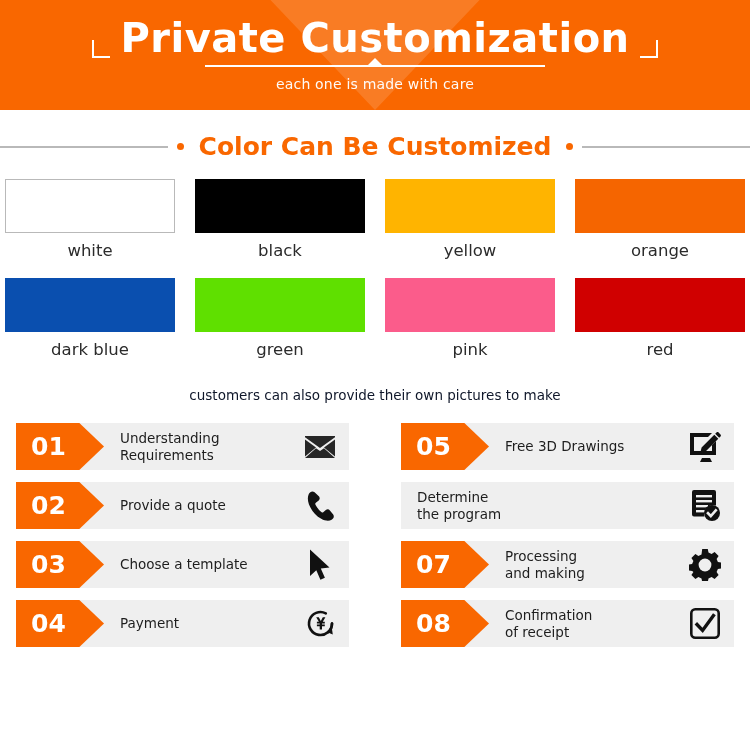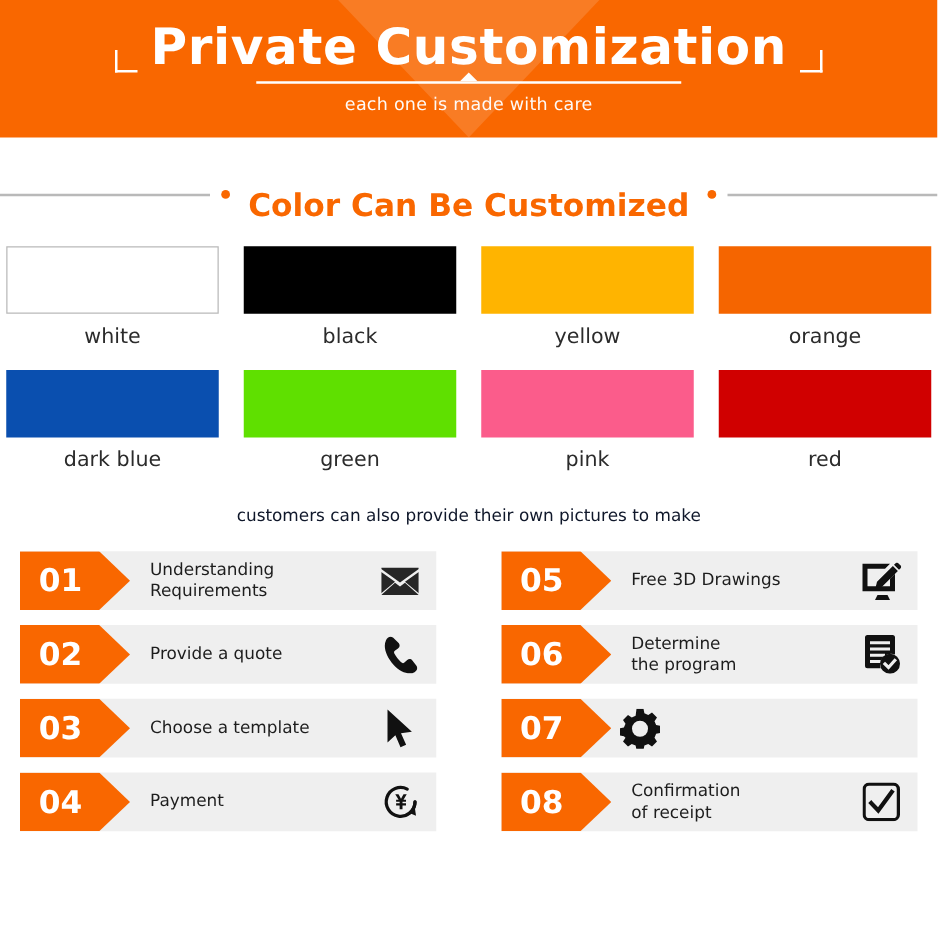--- a/index.html
+++ b/index.html
@@ -85,21 +85,20 @@
     width:750px;
   }
   .sh-line { height:2px; background:#b9b9b9; width:175px; }
   .sh-dot { width:7px; height:7px; border-radius:50%; background:#f96700; margin:0 9px; flex:none; }
   .sh-text {
     color:#f96700;
     font-size:25px;
     font-weight:bold;
     white-space:nowrap;
     padding:0 6px;
-    margin-top:18px;
   }
   .section-sub {
     text-align:center;
     font-size:13.5px;
     color:#0f172a;
     margin-top:9px;
   }
 
   
   .color-section { margin-top:22px; }
@@ -267,21 +266,20 @@
         <div class="step-num">02</div>
         <div class="step-label">Provide a quote</div>
         <div class="step-icon">
           <svg width="27" height="30" viewBox="0 0 27 30">
               <path fill="#111" d="M7.6 1.2C5.4-.4 3 .6 1.8 3.1c-2.6 5.4.3 13.4 6 19.6 5.3 5.8 12.6 8.6 16.8 6 2.2-1.3 2.9-3.5 1.4-5.4l-3.1-3.9c-1.1-1.4-2.8-1.5-4.1-.4l-2.3 2c-.9.8-1.6.7-2.8-.4-2-1.9-4-4.5-5.1-6.6-.6-1.2-.5-1.9.5-2.6l2.3-1.7c1.4-1 1.7-2.7.7-4.2z"></path>
             </svg>
         </div>
       </div>
 
       <div class="step">
-        <div class="step-num">06</div>
         <div class="step-label">Determine
 the program</div>
         <div class="step-icon">
           <svg width="30" height="31" viewBox="0 0 30 31">
             <path fill="#111" d="M4 0h20a2 2 0 0 1 2 2v13.5a9 9 0 0 0-11.6 11H4a2 2 0 0 1-2-2V2a2 2 0 0 1 2-2z"></path>
             <rect x="6" y="5" width="16" height="2.4" fill="#efefef"></rect>
             <rect x="6" y="10" width="16" height="2.4" fill="#efefef"></rect>
             <rect x="6" y="15" width="12" height="2.4" fill="#efefef"></rect>
             <rect x="6" y="20" width="9" height="2.4" fill="#efefef"></rect>
             <circle cx="22" cy="23" r="8" fill="#111"></circle>
@@ -295,20 +293,22 @@
         <div class="step-label">Choose a template</div>
         <div class="step-icon">
           <svg width="22" height="32" viewBox="0 0 22 32">
               <path fill="#111" d="M1 0.5 1 27 7.3 21.2 11.4 30.8 15.9 28.8 11.8 19.5 20.5 18.4z"></path>
             </svg>
         </div>
       </div>
 
       <div class="step">
         <div class="step-num">07</div>
+        <div class="step-label">Processing
+and making</div>
         <div class="step-icon">
           <svg width="32" height="32" viewBox="0 0 32 32">
             <path fill="#111" d="M13.2 0h5.6l.7 3.6 3.1 1.3 3-2 4 4-2 3 1.3 3.1 3.6.7v5.6l-3.6.7-1.3 3.1 2 3-4 4-3-2-3.1 1.3-.7 3.6h-5.6l-.7-3.6-3.1-1.3-3 2-4-4 2-3L3.1 22 -0.5 21.3v-5.6l3.6-.7 1.3-3.1-2-3 4-4 3 2 3.1-1.3z"></path>
             <circle cx="16" cy="16" r="6.4" fill="#efefef"></circle>
           </svg>
         </div>
       </div>
 
       <div class="step">
         <div class="step-num">04</div>

